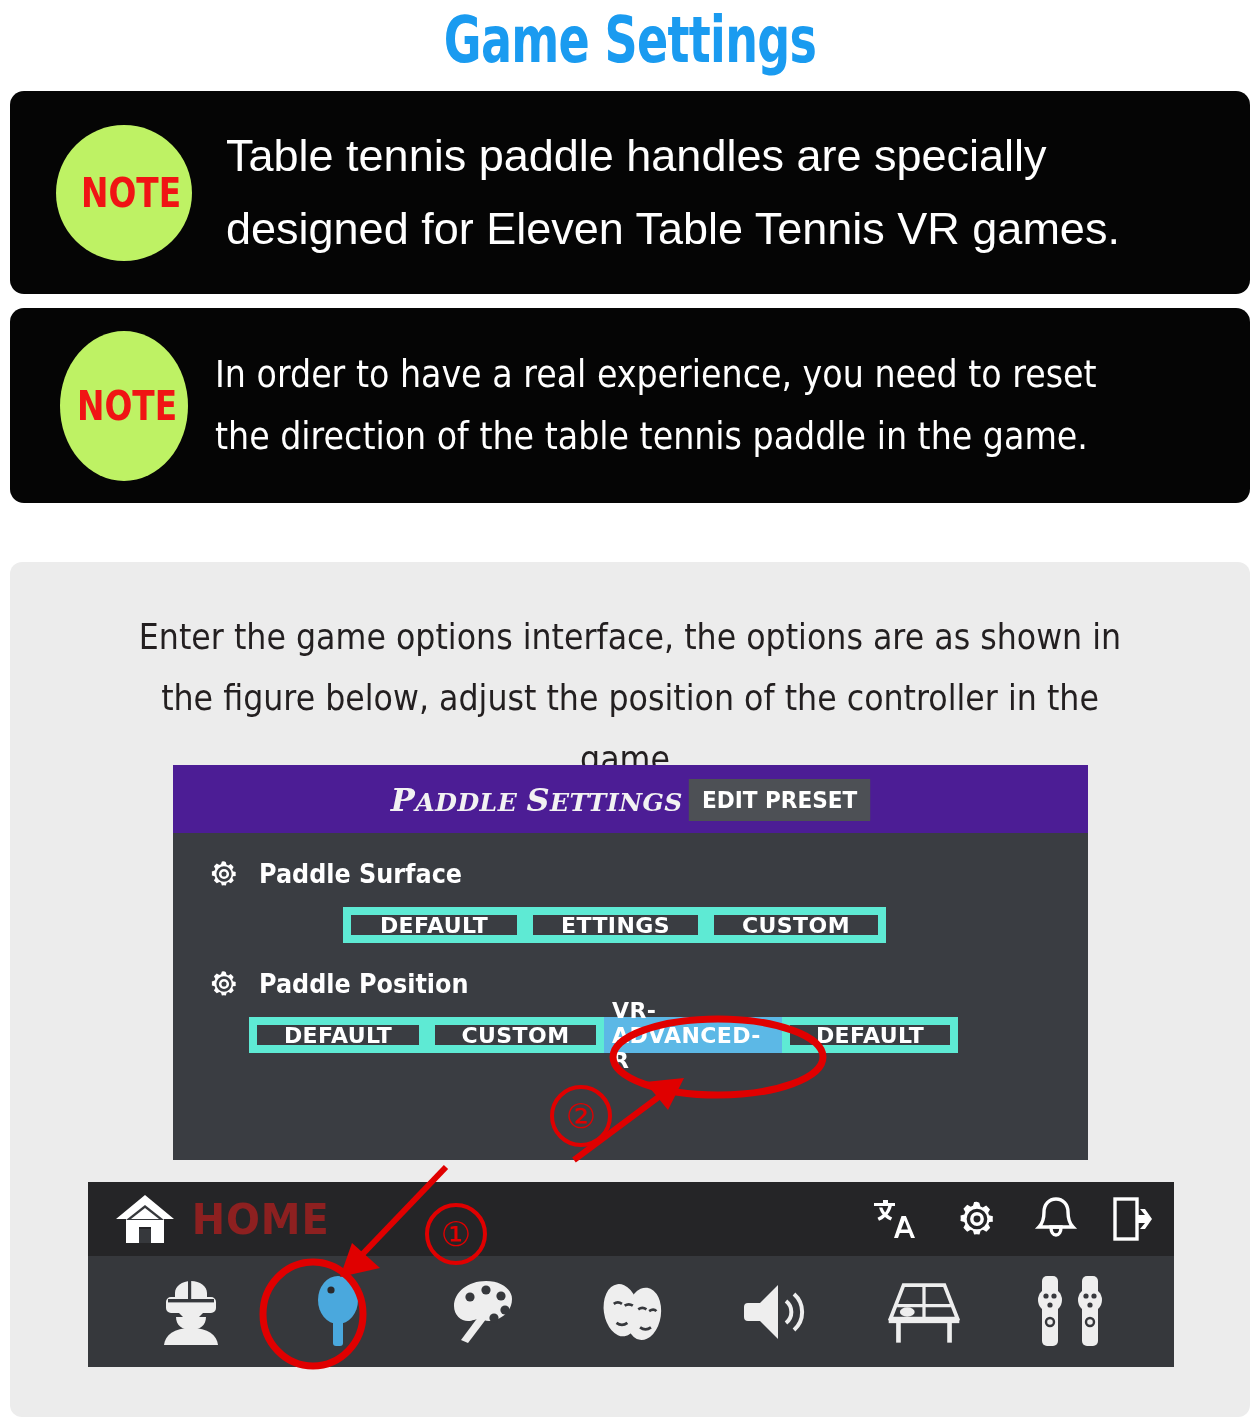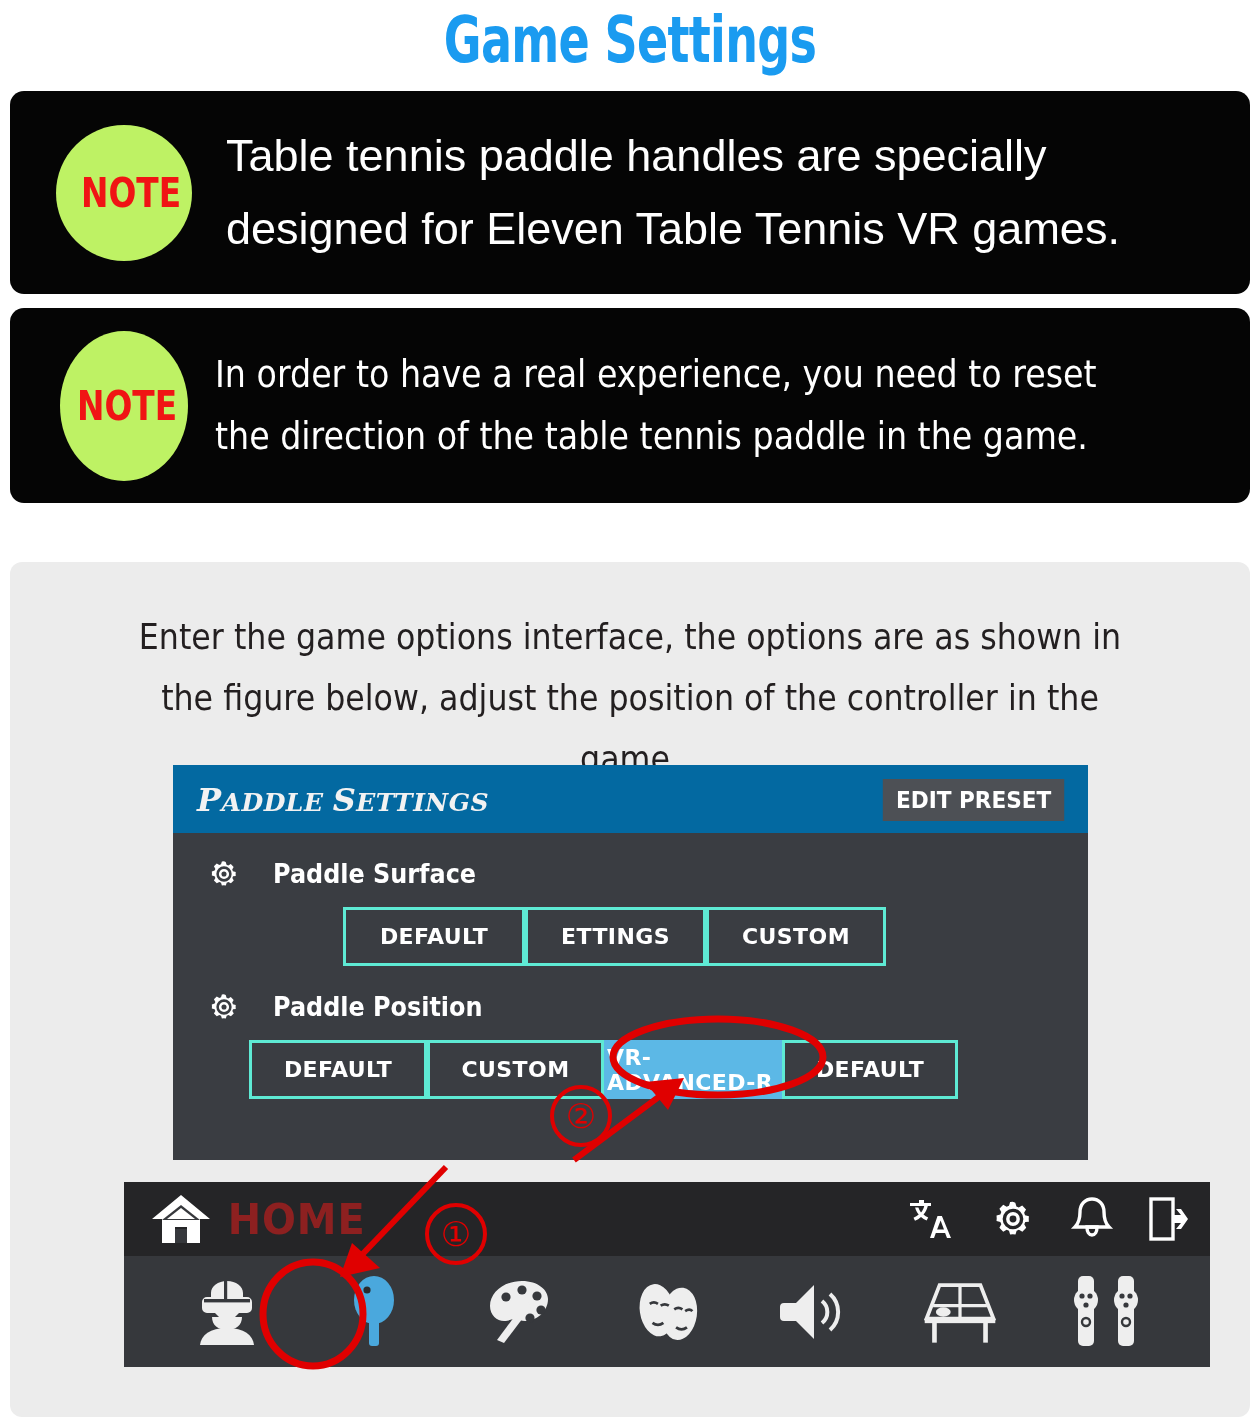--- a/index.html
+++ b/index.html
@@ -133,69 +133,69 @@
     padding:44px 46px 0 46px;
     transform:scaleX(.88);
   }
 
   
   .panel{
     position:absolute;left:163px;top:203px;width:915px;height:395px;
     background:#3a3d42;
   }
   .panel-head{
-    height:68px;background:#0369a1;
-    display:flex;align-items:center;justify-content:space-between;
+    height:68px;background:#4c1d95;
+    display:flex;align-items:center;justify-content:center;
     padding:2px 18px 0 24px;box-sizing:border-box;
   }
   .panel-title{
     color:#f2f2f2;font-family:"DejaVu Serif",serif;
     font-weight:bold;font-style:italic;font-size:32px;
     letter-spacing:.5px;
   }
   .panel-title .sm{font-size:25px;}
   .edit-preset{
     background:#4d5055;color:#fff;
     font-family:"DejaVu Sans",sans-serif;font-weight:bold;
     font-size:23px;padding:8px 14px;
     transform:scaleX(.94);
   }
   .row{padding:0 0 0 34px;}
-  .row-label{display:flex;align-items:center;gap:32px;margin-top:24px;}
+  .row-label{display:flex;align-items:center;gap:18px;margin-top:24px;}
   .row-label .txt{
     color:#ffffff;font-family:"DejaVu Sans",sans-serif;font-weight:bold;
     font-size:26px;transform:scaleX(.92);transform-origin:left center;
   }
   .gear{width:34px;height:34px;flex:0 0 auto;}
   .btn-row{display:flex;margin-top:16px;}
   .opt{
-    border:3px solid #5eead4;
+    border:8px solid #5eead4;
     color:#ffffff;background:transparent;
     font-family:"DejaVu Sans",sans-serif;font-weight:bold;
     font-size:22px;letter-spacing:.4px;
     display:flex;align-items:center;justify-content:center;
-    height:59px;box-sizing:border-box;
+    height:36px;box-sizing:border-box;
     transform:scaleX(1);
   }
   .opt.sel{background:#5cb8e6;border-color:#5cb8e6;}
 
   .surface-row .btn-row{margin-left:136px;}
   .surface-row .opt:nth-child(1){width:182px;}
   .surface-row .opt:nth-child(2){width:181px;}
   .surface-row .opt:nth-child(3){width:180px;}
 
   .position-row .btn-row{margin-left:42px;}
   .position-row .opt:nth-child(1){width:178px;}
   .position-row .opt:nth-child(2){width:177px;}
   .position-row .opt:nth-child(3){width:178px;}
   .position-row .opt:nth-child(4){width:176px;}
 
   
   .homebar{
-    position:absolute;left:78px;top:620px;width:1086px;height:185px;margin-left:36px;
+    position:absolute;left:78px;top:620px;width:1086px;height:185px;
   }
   .home-top{
     height:74px;background:#252527;
     display:flex;align-items:center;justify-content:space-between;
     padding:0 22px 0 26px;box-sizing:border-box;
   }
   .home-left{display:flex;align-items:center;gap:12px;}
   .home-text{
     color:#8d2020;font-family:"DejaVu Sans",sans-serif;font-weight:bold;
     font-size:42px;letter-spacing:1px;transform:scaleX(.95);

